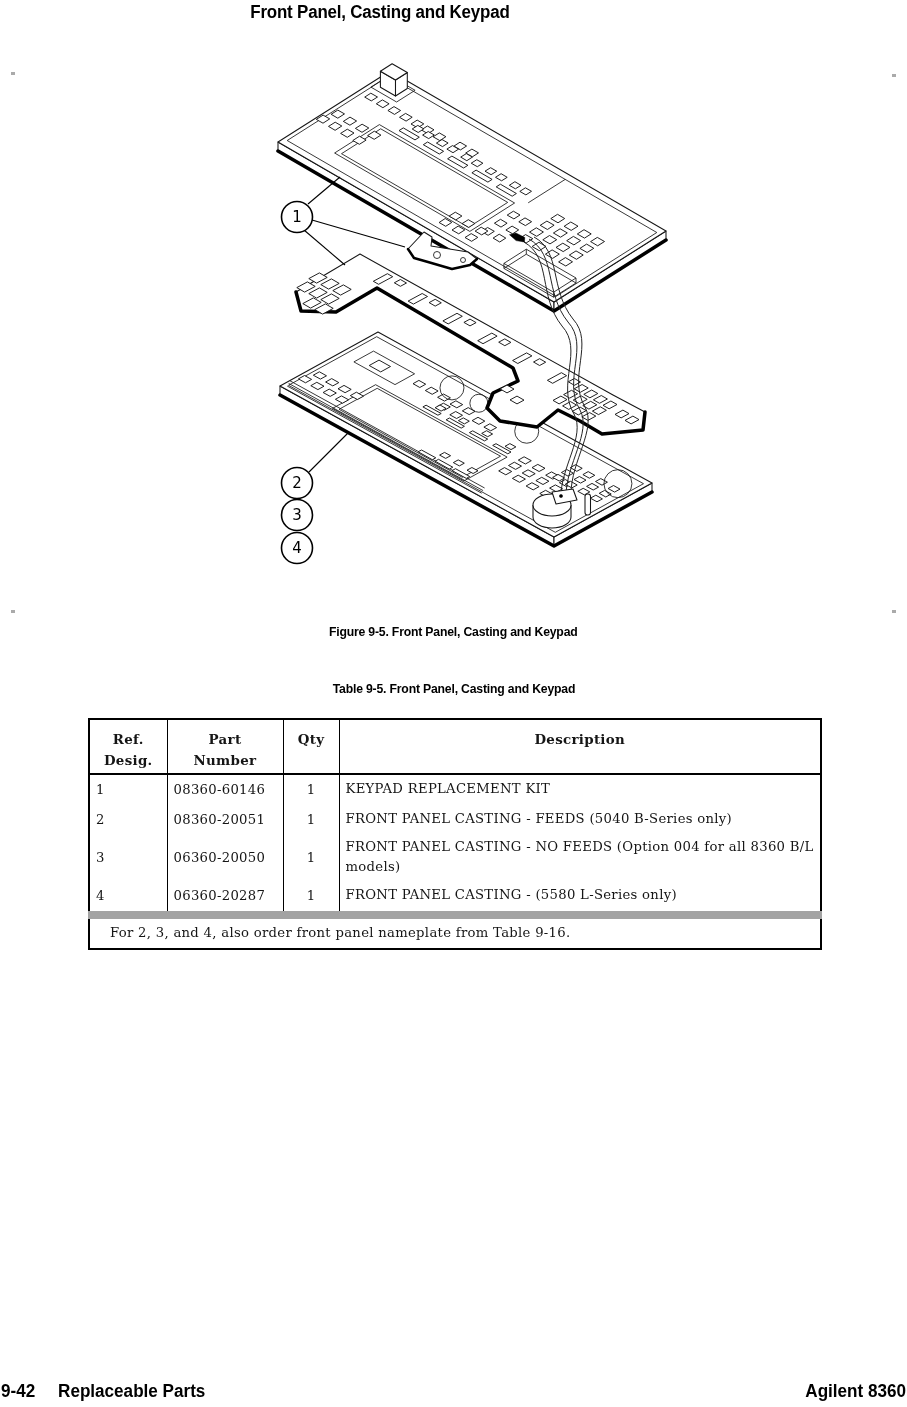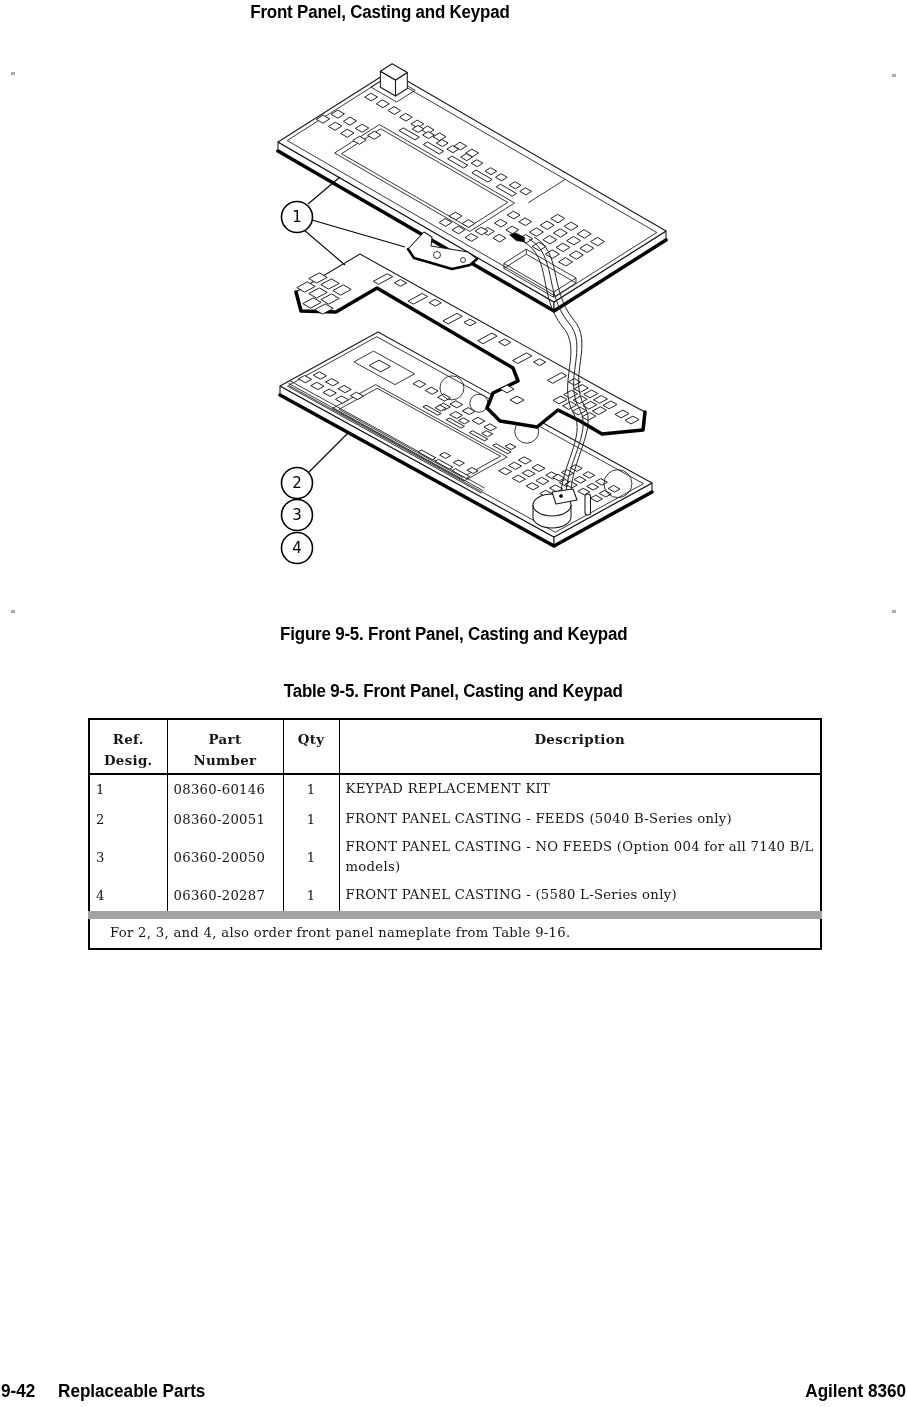--- a/index.html
+++ b/index.html
@@ -8,21 +8,21 @@
     font-family:"Liberation Sans",sans-serif;color:#000;overflow:hidden;
   }
   .condensed{display:inline-block;transform:scaleX(.94);}
   .page-title{
     position:absolute;top:2px;left:0;width:759px;text-align:center;
     font-size:18px;font-weight:bold;letter-spacing:-.2px;
   }
   .figure-layer{position:absolute;top:0;left:0;}
   .caption{
     position:absolute;left:0;width:907px;text-align:center;
-    font-size:18px;font-weight:bold;letter-spacing:-.2px;
+    font-size:13px;font-weight:bold;letter-spacing:-.2px;
   }
   .fig-caption{top:624px;}
   .tbl-caption{top:681px;}
 
   .parts-table-wrap{position:absolute;top:718px;left:88px;}
   table.parts{
     border-collapse:collapse;table-layout:fixed;width:732px;
     font-family:"DejaVu Serif",serif;font-size:13.2px;color:#151515;
     letter-spacing:.3px;
   }
@@ -345,21 +345,21 @@
         <tr>
           <td class="cell-ref sep">2</td>
           <td class="cell-part sep">08360-20051</td>
           <td class="cell-qty sep">1</td>
           <td class="cell-desc">FRONT PANEL CASTING - FEEDS (5040 B-Series only)</td>
         </tr>
         <tr>
           <td class="cell-ref sep">3</td>
           <td class="cell-part sep">06360-20050</td>
           <td class="cell-qty sep">1</td>
-          <td class="cell-desc">FRONT PANEL CASTING - NO FEEDS (Option 004 for all 7140 B/L models)</td>
+          <td class="cell-desc">FRONT PANEL CASTING - NO FEEDS (Option 004 for all 8360 B/L models)</td>
         </tr>
         <tr>
           <td class="cell-ref sep">4</td>
           <td class="cell-part sep">06360-20287</td>
           <td class="cell-qty sep">1</td>
           <td class="cell-desc">FRONT PANEL CASTING - (5580 L-Series only)</td>
         </tr>
       </tbody>
     <tfoot>
       <tr class="footnote-row">

